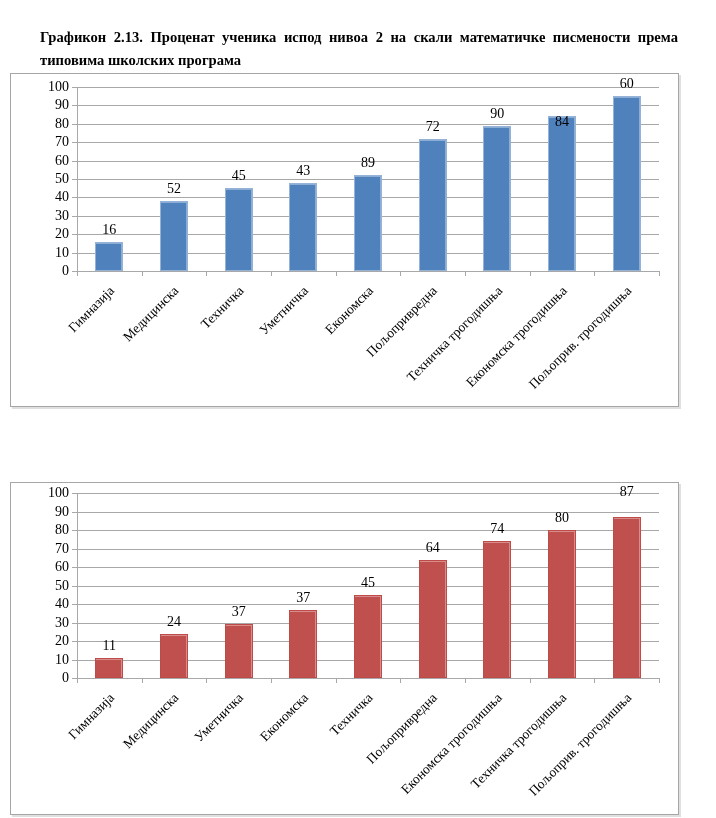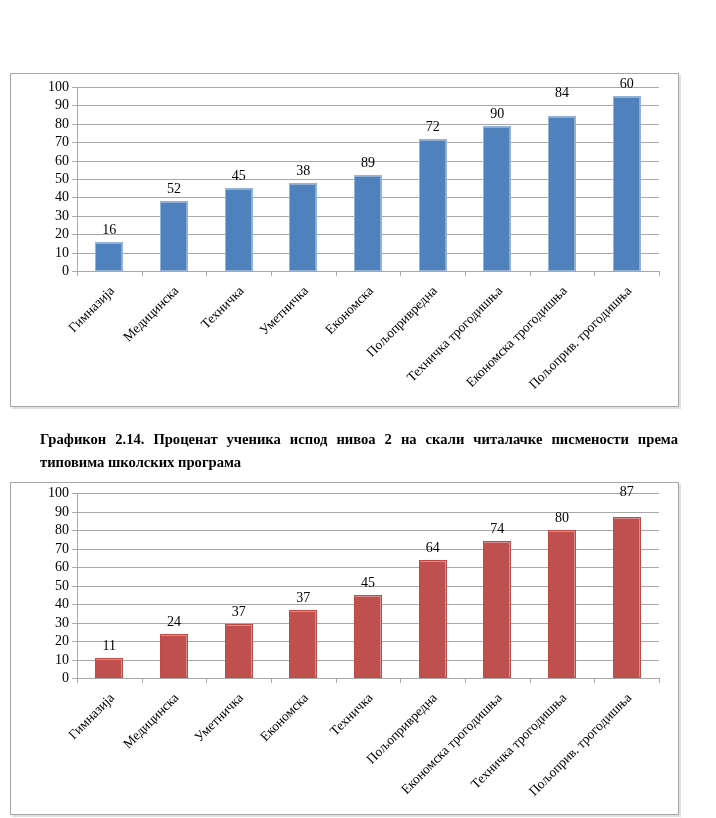--- a/index.html
+++ b/index.html
@@ -81,20 +81,21 @@
     color: #000000;
     transform: rotate(-45deg);
     transform-origin: 100% 0;
   }
 </style>
 </head>
 <body>
 
 <div class="page">
 
+  <p class="caption caption-1">Графикон 2.13. Проценат ученика испод нивоа 2 на скали математичке писмености према типовима школских програма</p>
 
   <div class="chart-frame chart-frame-1">
       <div class="gridline" style="left: 61px; top: 197px; width: 587px; background: rgb(168, 168, 168);"></div>
       <div class="y-tick-label" style="top: 188px;">0</div>
       <div class="gridline" style="left: 61px; top: 178.6px; width: 587px; background: rgb(168, 168, 168);"></div>
       <div class="y-tick-label" style="top: 169.6px;">10</div>
       <div class="gridline" style="left: 61px; top: 160.2px; width: 587px; background: rgb(168, 168, 168);"></div>
       <div class="y-tick-label" style="top: 151.2px;">20</div>
       <div class="gridline" style="left: 61px; top: 141.8px; width: 587px; background: rgb(168, 168, 168);"></div>
       <div class="y-tick-label" style="top: 132.8px;">30</div>
@@ -126,40 +127,39 @@
       <div class="bar" style="left: 84.3333px; top: 167.56px; width: 28px; height: 29.44px; background: rgb(79, 129, 189); border: 1px solid rgb(149, 179, 215);"></div>
       <div class="bar-value-label" style="left: 66px; width: 64.6667px; top: 146.56px;">16</div>
       <div class="x-category-label" style="right: 571.667px; top: 209px;">Гимназија</div>
       <div class="bar" style="left: 149px; top: 127.08px; width: 28px; height: 69.92px; background: rgb(79, 129, 189); border: 1px solid rgb(149, 179, 215);"></div>
       <div class="bar-value-label" style="left: 130.667px; width: 64.6667px; top: 106.08px;">52</div>
       <div class="x-category-label" style="right: 507px; top: 209px;">Медицинска</div>
       <div class="bar" style="left: 213.667px; top: 114.2px; width: 28px; height: 82.8px; background: rgb(79, 129, 189); border: 1px solid rgb(149, 179, 215);"></div>
       <div class="bar-value-label" style="left: 195.333px; width: 64.6667px; top: 93.2px;">45</div>
       <div class="x-category-label" style="right: 442.333px; top: 209px;">Техничка</div>
       <div class="bar" style="left: 278.333px; top: 108.68px; width: 28px; height: 88.32px; background: rgb(79, 129, 189); border: 1px solid rgb(149, 179, 215);"></div>
-      <div class="bar-value-label" style="left: 260px; width: 64.6667px; top: 87.68px;">38</div>
+      <div class="bar-value-label" style="left: 260px; width: 64.6667px; top: 87.68px;">43</div>
       <div class="x-category-label" style="right: 377.667px; top: 209px;">Уметничка</div>
       <div class="bar" style="left: 343px; top: 101.32px; width: 28px; height: 95.68px; background: rgb(79, 129, 189); border: 1px solid rgb(149, 179, 215);"></div>
       <div class="bar-value-label" style="left: 324.667px; width: 64.6667px; top: 80.32px;">89</div>
       <div class="x-category-label" style="right: 313px; top: 209px;">Економска</div>
       <div class="bar" style="left: 407.667px; top: 64.52px; width: 28px; height: 132.48px; background: rgb(79, 129, 189); border: 1px solid rgb(149, 179, 215);"></div>
       <div class="bar-value-label" style="left: 389.333px; width: 64.6667px; top: 43.52px;">72</div>
       <div class="x-category-label" style="right: 248.333px; top: 209px;">Пољопривредна</div>
       <div class="bar" style="left: 472.333px; top: 51.64px; width: 28px; height: 145.36px; background: rgb(79, 129, 189); border: 1px solid rgb(149, 179, 215);"></div>
       <div class="bar-value-label" style="left: 454px; width: 64.6667px; top: 30.64px;">90</div>
       <div class="x-category-label" style="right: 183.667px; top: 209px;">Техничка трогодишња</div>
       <div class="bar" style="left: 537px; top: 42.44px; width: 28px; height: 154.56px; background: rgb(79, 129, 189); border: 1px solid rgb(149, 179, 215);"></div>
-      <div class="bar-value-label" style="left: 518.667px; width: 64.6667px; top: 10px;">84</div>
+      <div class="bar-value-label" style="left: 518.667px; width: 64.6667px; top: 39px;">84</div>
       <div class="x-category-label" style="right: 119px; top: 209px;">Економска трогодишња</div>
       <div class="bar" style="left: 601.667px; top: 22.2px; width: 28px; height: 174.8px; background: rgb(79, 129, 189); border: 1px solid rgb(149, 179, 215);"></div>
       <div class="bar-value-label" style="left: 583.333px; width: 64.6667px; top: 1.2px;">60</div>
       <div class="x-category-label" style="right: 54.3333px; top: 209px;">Пољоприв. трогодишња</div>
     </div>
 
-  <p class="caption caption-2">Графикон 2.14. Проценат ученика испод нивоа 2 на скали читалачке писмености према типовима школских програма</p>
 
   <div class="chart-frame chart-frame-2">
       <div class="gridline" style="left: 61px; top: 195px; width: 587px; background: rgb(168, 168, 168);"></div>
       <div class="y-tick-label" style="top: 186px;">0</div>
       <div class="gridline" style="left: 61px; top: 176.5px; width: 587px; background: rgb(168, 168, 168);"></div>
       <div class="y-tick-label" style="top: 167.5px;">10</div>
       <div class="gridline" style="left: 61px; top: 158px; width: 587px; background: rgb(168, 168, 168);"></div>
       <div class="y-tick-label" style="top: 149px;">20</div>
       <div class="gridline" style="left: 61px; top: 139.5px; width: 587px; background: rgb(168, 168, 168);"></div>
       <div class="y-tick-label" style="top: 130.5px;">30</div>

